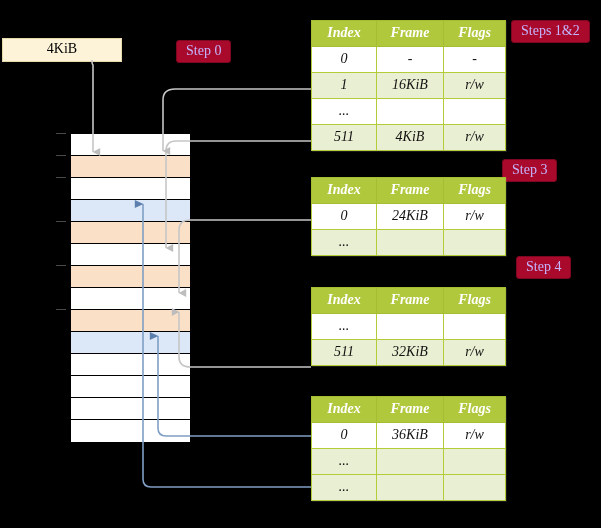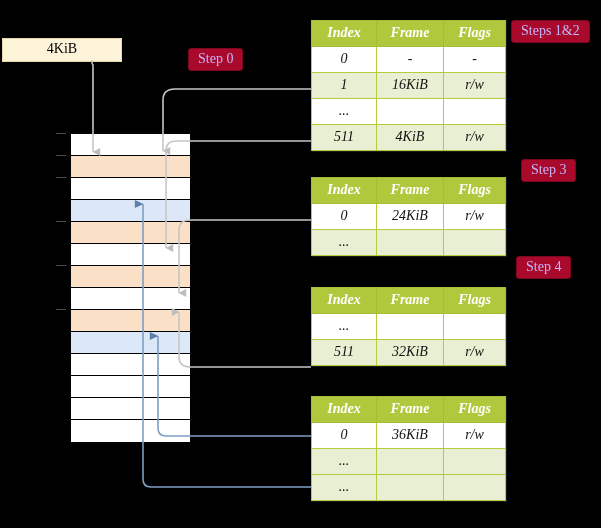--- a/index.html
+++ b/index.html
@@ -157,23 +157,23 @@
     <path d="M 311,220 L 190,220 Q 179,220 179,230 L 179,293" fill="none" stroke="#c6c6c6" stroke-width="1.6" marker-end="url(#ga-down)"></path>
 
     <path d="M 311,367 L 190,367 Q 179,367 179,357 L 179,312" fill="none" stroke="#c6c6c6" stroke-width="1.6" marker-end="url(#ga-up)"></path>
 
     <path d="M 311,436 L 166,436 Q 158,436 158,428 L 158,336" fill="none" stroke="#7f9fc4" stroke-width="1.6" marker-end="url(#ba-up)"></path>
 
     <path d="M 311,487 L 151,487 Q 143,487 143,479 L 143,204" fill="none" stroke="#7f9fc4" stroke-width="1.6" marker-end="url(#ba-up)"></path>
   </svg>
 
   <div id="badges">
-      <div class="step-badge" style="left: 188px; top: 40px; margin-top: 8px;">Step 0</div>
+      <div class="step-badge" style="left: 176px; top: 40px;">Step 0</div>
       <div class="step-badge" style="left: 511px; top: 20px;">Steps 1&amp;2</div>
-      <div class="step-badge" style="left: 521px; top: 159px;">Step 3</div>
+      <div class="step-badge" style="left: 502px; top: 159px;">Step 3</div>
       <div class="step-badge" style="left: 516px; top: 256px;">Step 4</div>
     </div>
 
   <div id="tables">
       <table class="ptable" style="left: 311px; top: 20px;">
         <thead>
           <tr>
             <th class="col-index">Index</th>
             <th class="col-frame">Frame</th>
             <th class="col-flags">Flags</th>

